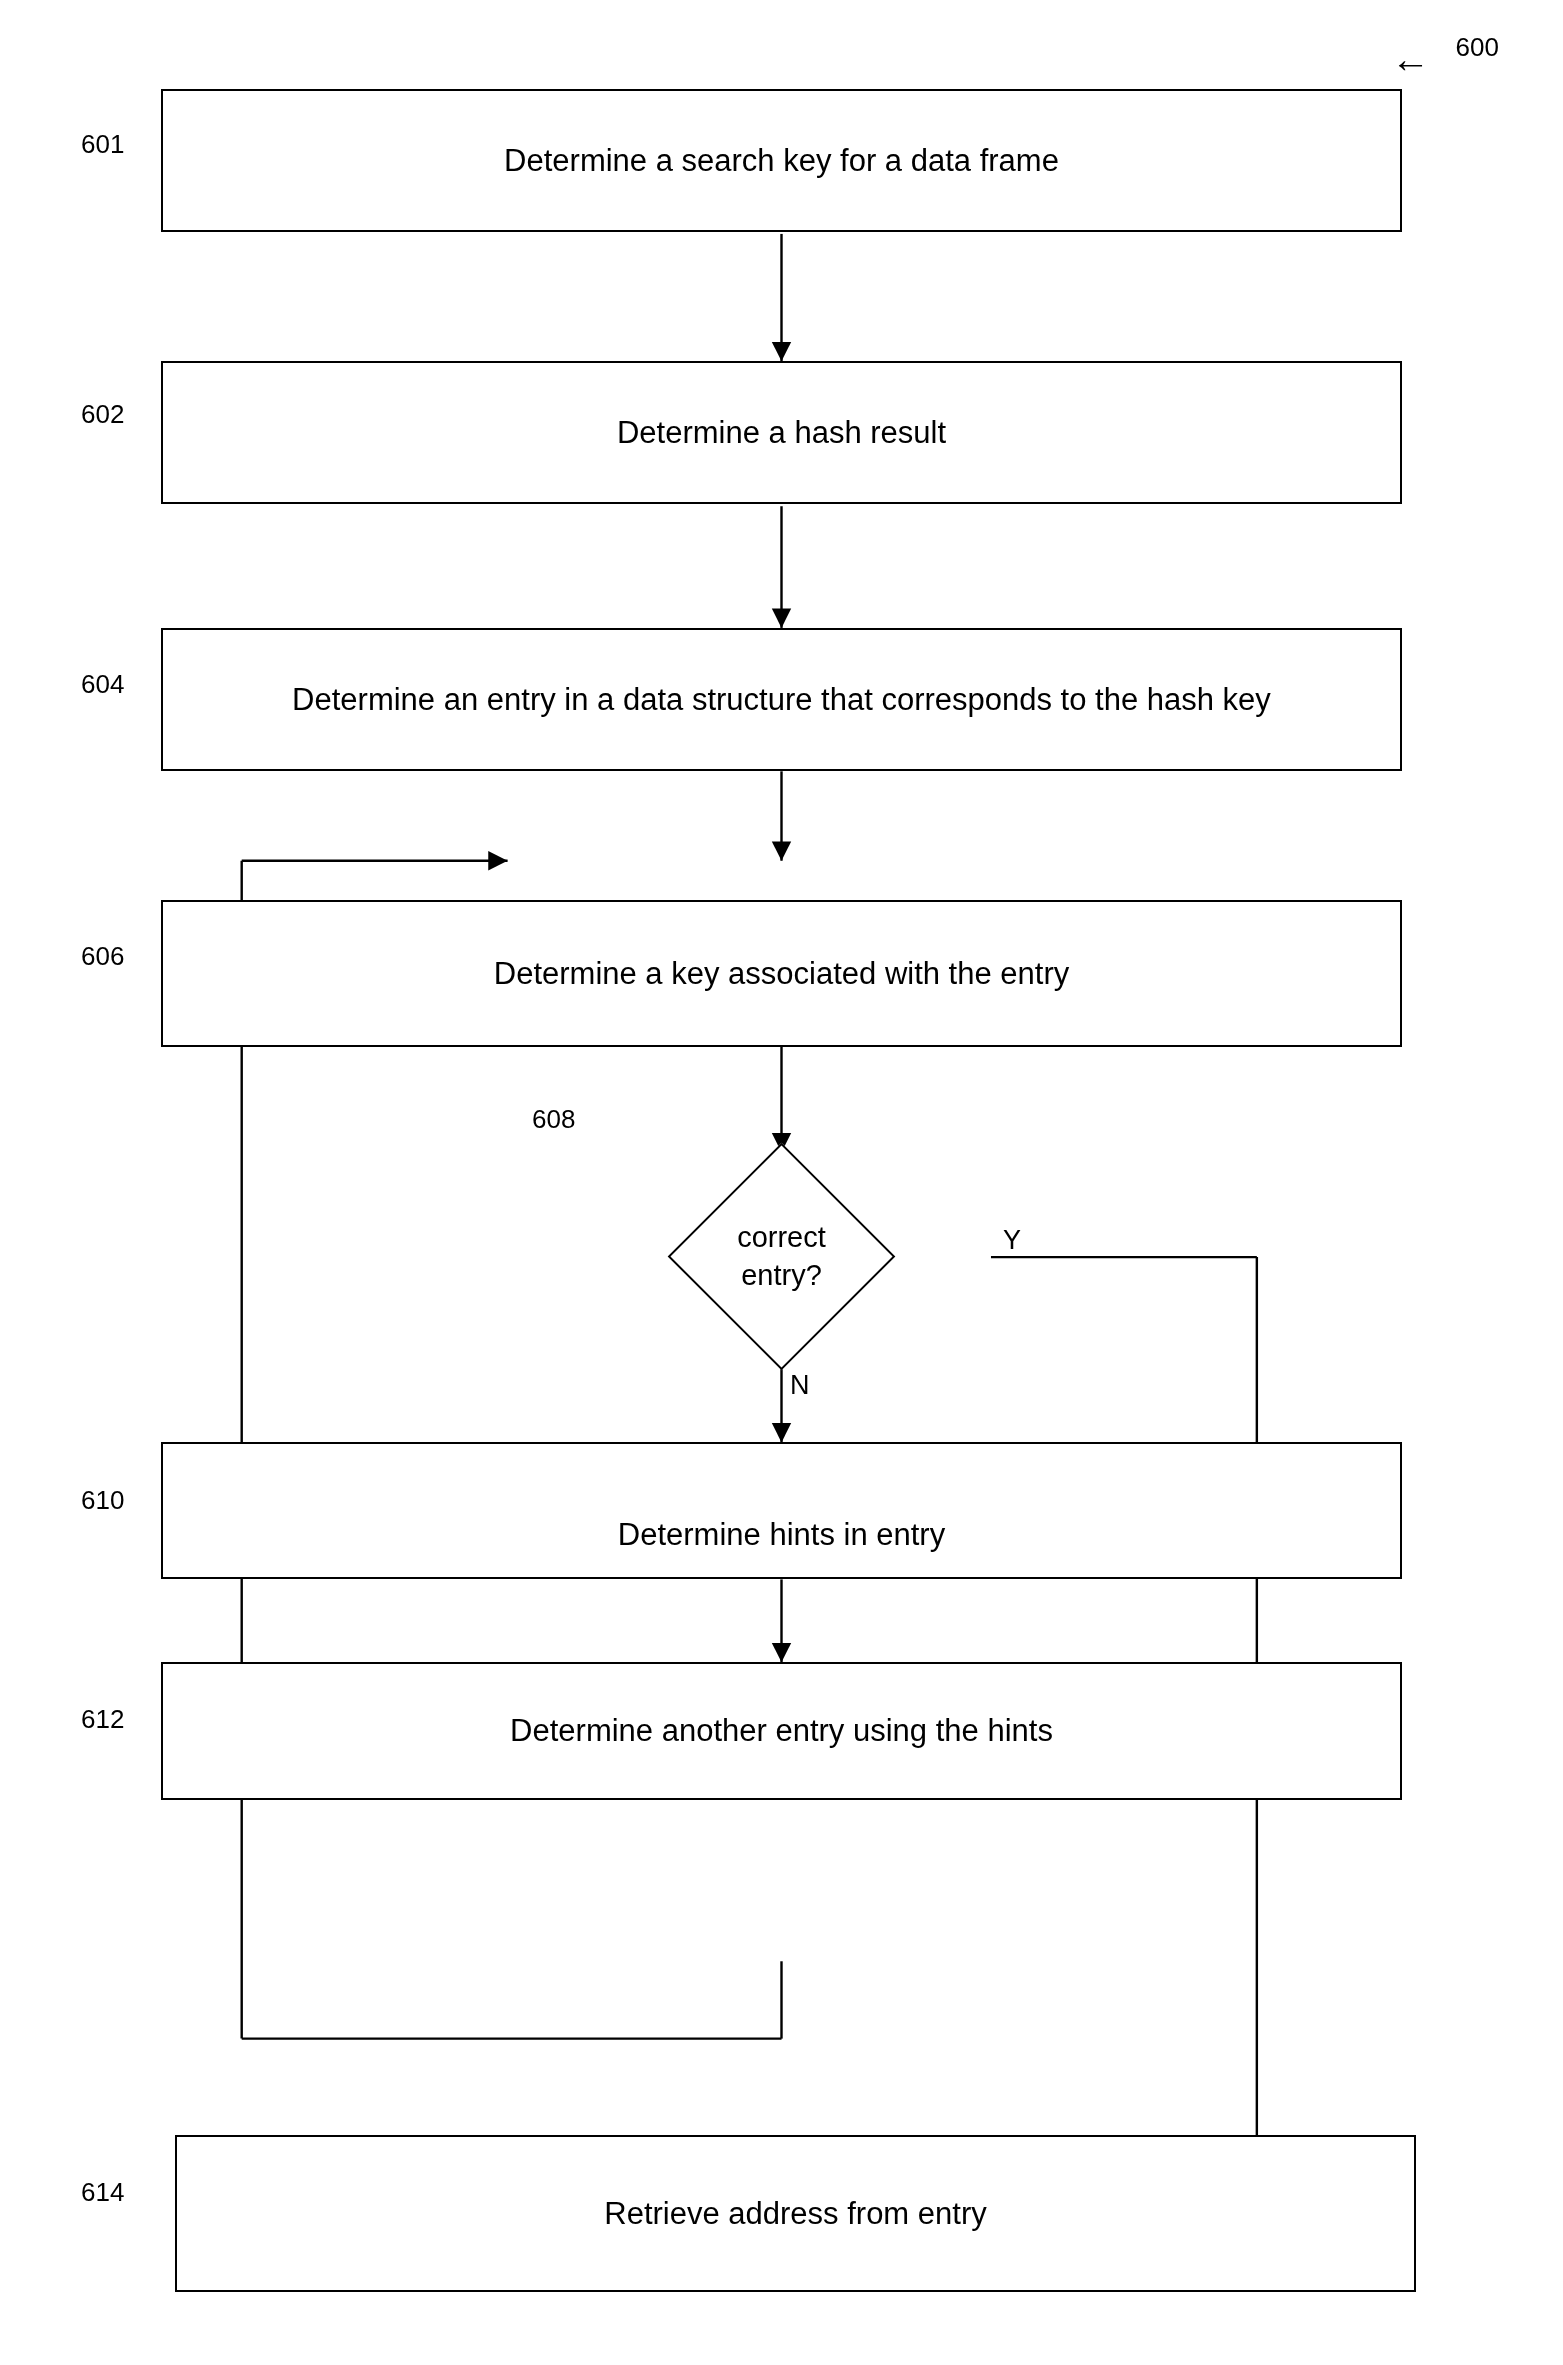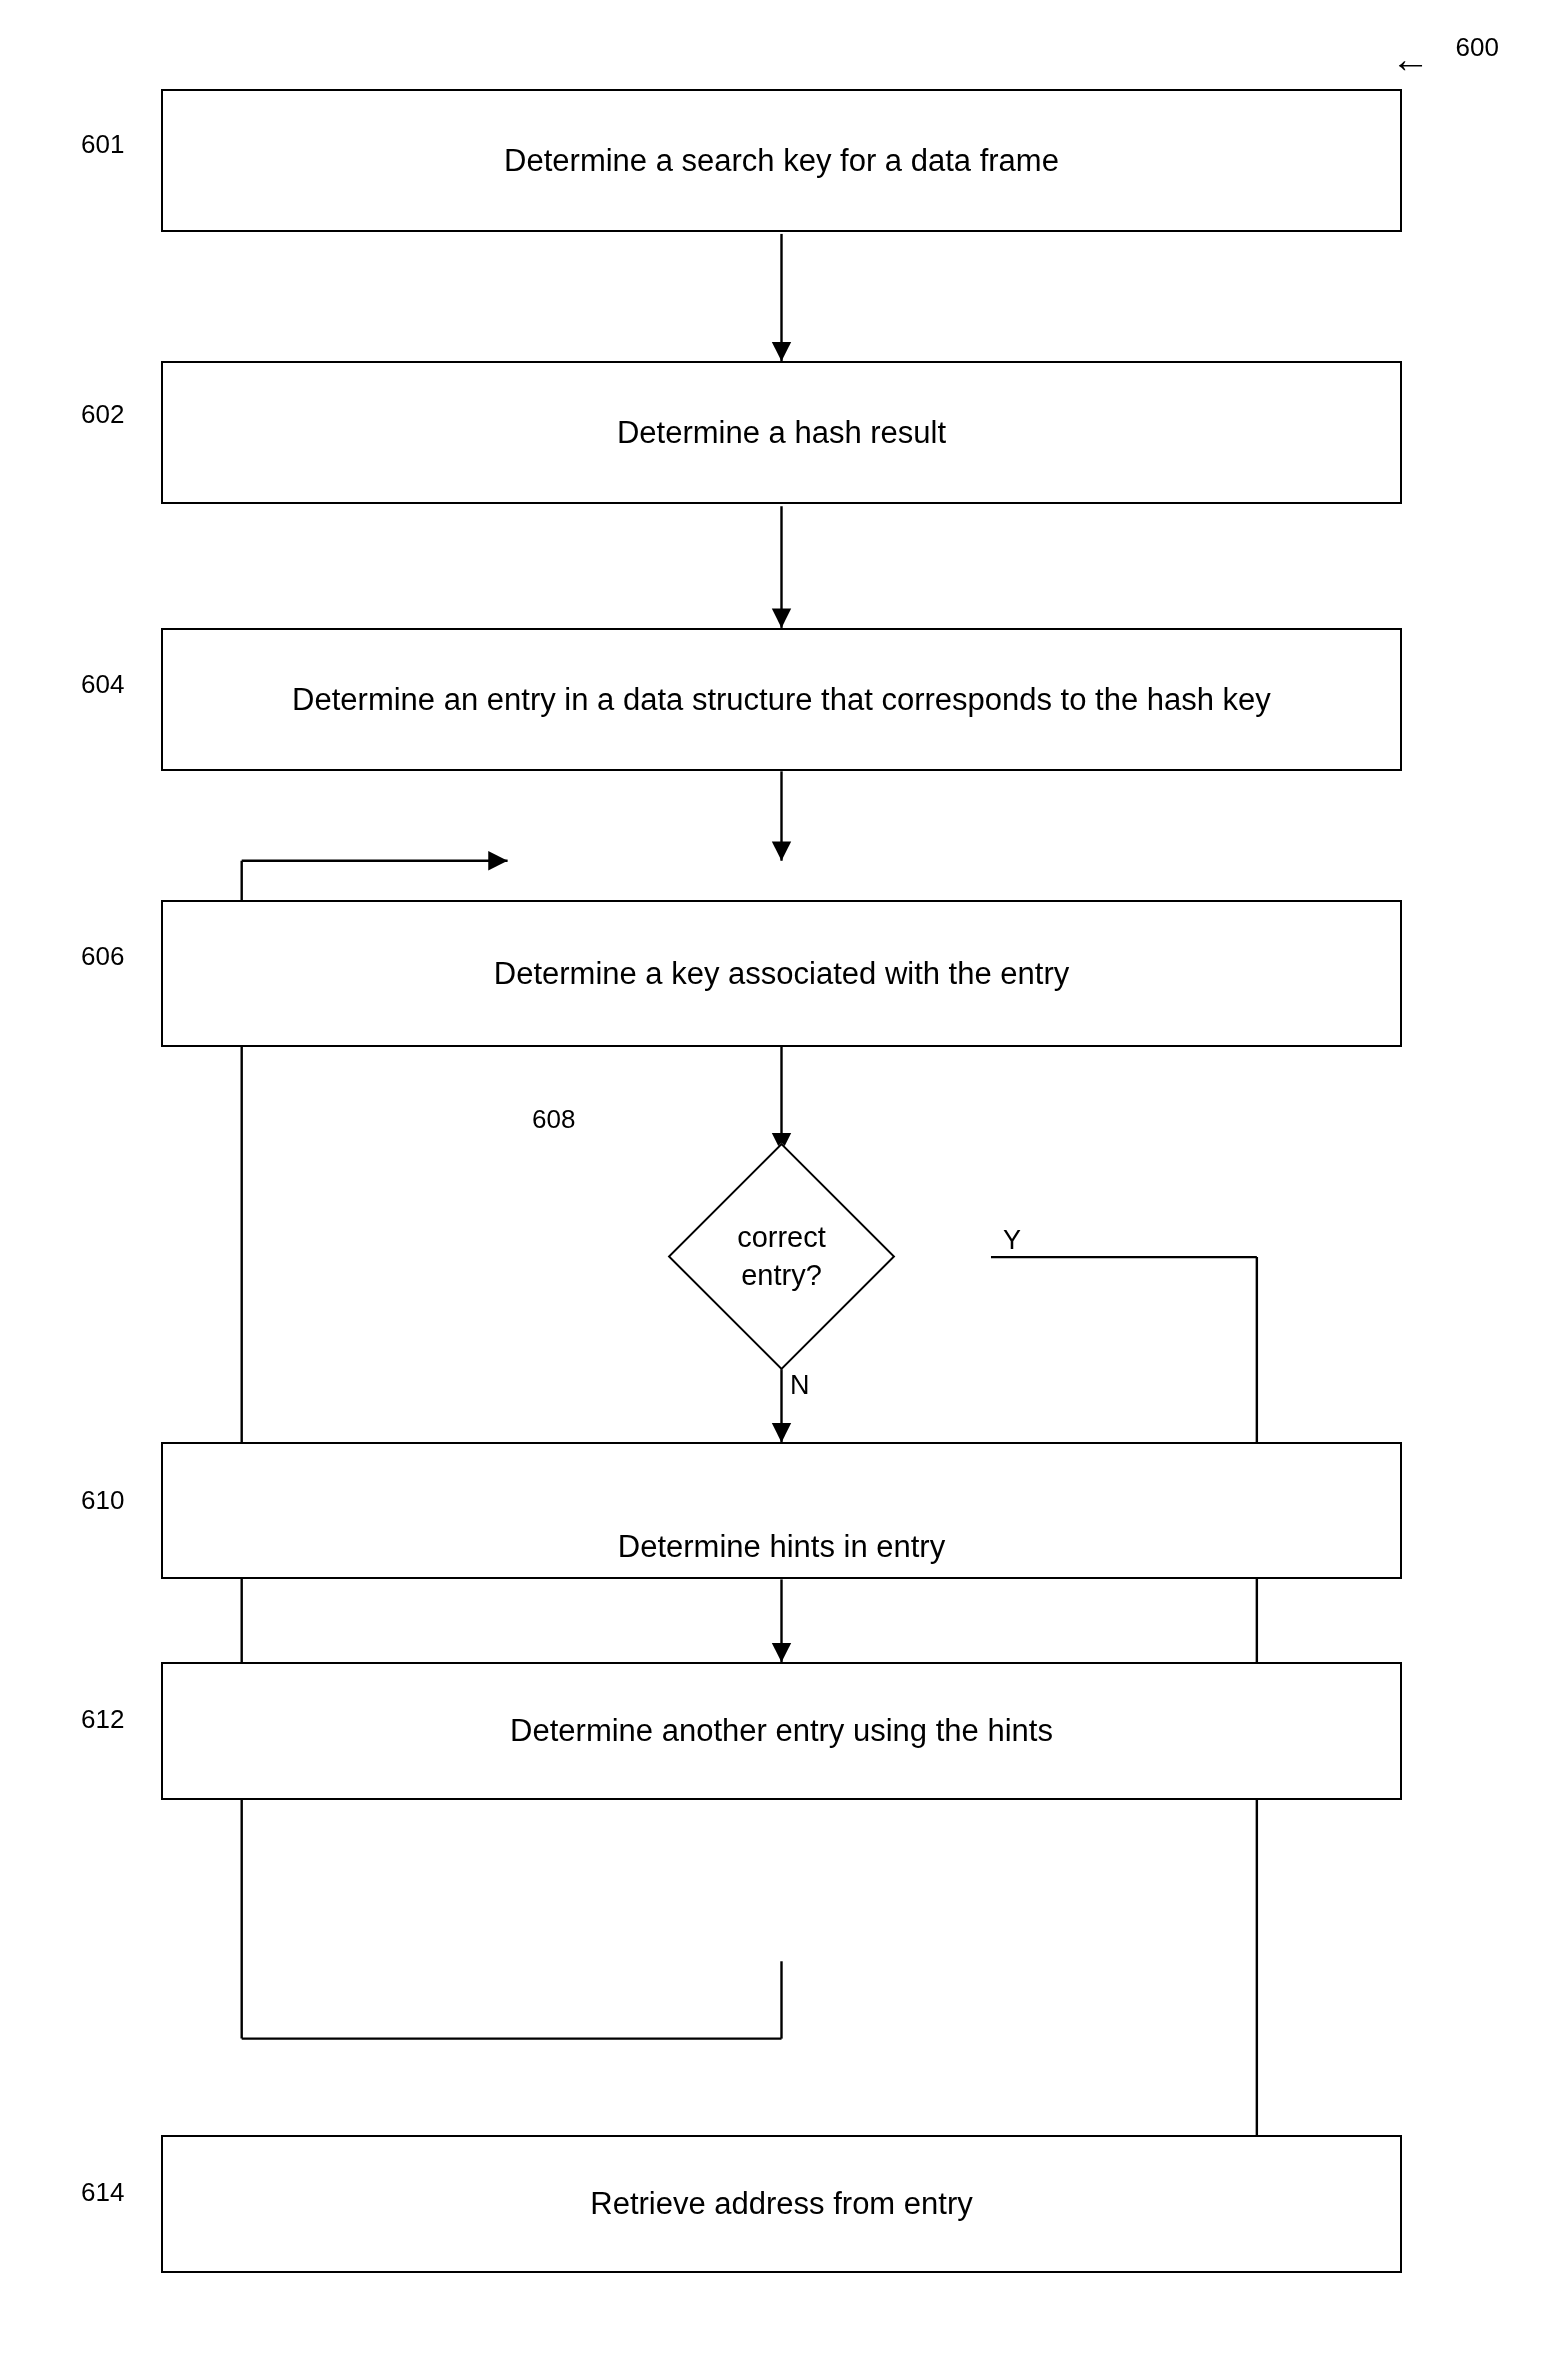--- a/index.html
+++ b/index.html
@@ -31,21 +31,21 @@
     
     .flow-box {
       position: absolute;
       border: 2.4px solid #000;
       background: #fff;
       display: flex;
       align-items: center;
       justify-content: center;
       text-align: center;
       font-size: 31px;
-      padding: 12px 16px;
+      padding: 24px 16px;
     }
 
     
     .diamond-outer {
       position: absolute;
       width: 209px;
       height: 209px;
       display: flex;
       align-items: center;
       justify-content: center;
@@ -162,18 +162,18 @@
   <div class="flow-box" style="left: 161px; top: 1442px; width: 1241px; height: 137px; align-items: flex-end;">
     <span>Determine hints in entry</span>
   </div>
 
   <span class="ref-num" style="left: 81px; top: 1704px;">612</span>
   <div class="flow-box" style="left: 161px; top: 1662px; width: 1241px; height: 138px;">
     <span>Determine another entry using the hints</span>
   </div>
 
   <span class="ref-num" style="left: 81px; top: 2177px;">614</span>
-  <div class="flow-box" style="left: 161px; top: 2135px; width: 1241px; height: 138px;">
+  <div class="flow-box" style="left: 175px; top: 2135px; width: 1241px; height: 157px;">
     <span>Retrieve address from entry</span>
   </div>
 
 </div>
 
 
 </body></html>

